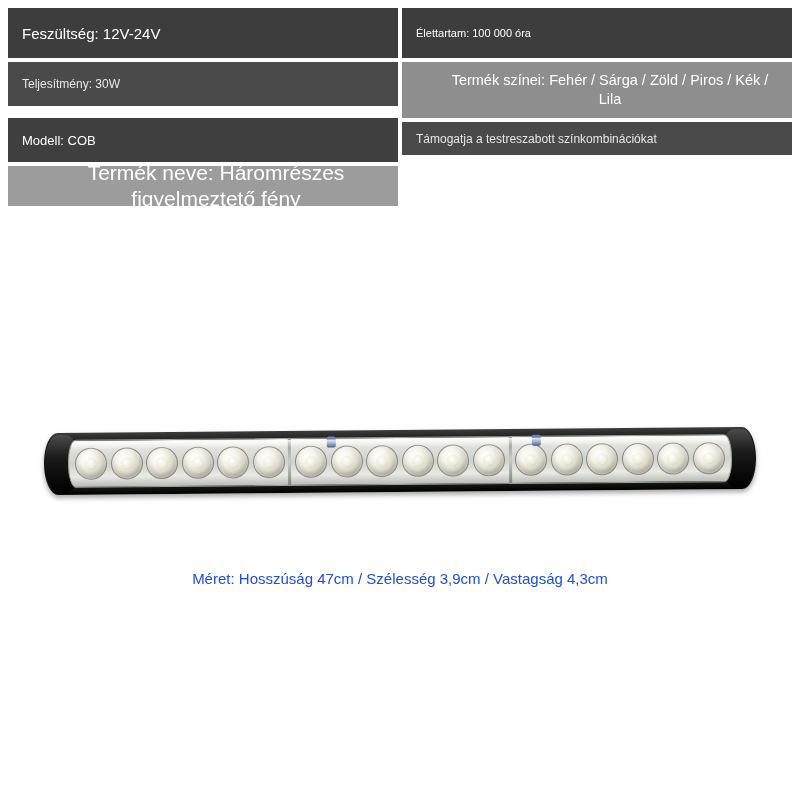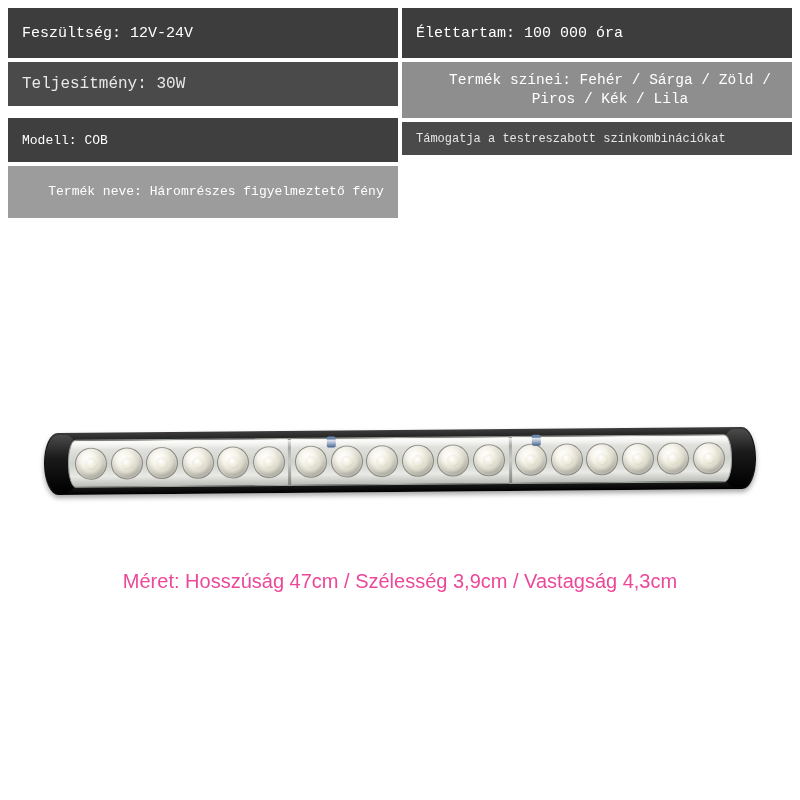--- a/index.html
+++ b/index.html
@@ -31,58 +31,57 @@
   }
   .spec-col.left { width: 390px; }
   .spec-col.right { width: 390px; }
 
   .cell {
     box-sizing: border-box;
     color: #ffffff;
     display: flex;
     align-items: center;
     padding: 0 14px;
-    font-family: Liberation Mono, monospace;
   }
   .cell.center {
     justify-content: center;
     text-align: center;
     padding-left: 40px;
   }
 
   
   .c-volt {
     height: 50px;
     background: #3d3d3d;
     font-size: 15px;
   }
   .c-power {
     height: 44px;
     background: #4a4a4a;
-    font-size: 16px;
+    font-size: 12px;
     color: #e8e8e8;
   }
   .c-model {
     height: 44px;
     background: #3f3f3f;
     font-size: 13px;
     margin-top: 8px;
   }
   .c-name {
-    height: 52px;
+    height: 40px;
     background: #9c9c9c;
-    font-size: 13px;
+    font-size: 21px;
     color: #ffffff;
     line-height: 1.25;
   }
 
   .c-life {
     height: 50px;
     background: #3d3d3d;
-    font-size: 15px;
+    font-size: 11px;
   }
   .c-colors {
     height: 56px;
     background: #8e8e8e;
     font-size: 14.5px;
     line-height: 1.3;
     color: #ffffff;
   }
   .c-custom {
     height: 33px;
@@ -194,22 +193,22 @@
     border-radius: 2px;
   }
 
   
   .caption {
     position: absolute;
     left: 0;
     top: 570px;
     width: 800px;
     text-align: center;
-    font-size: 20px;
-    color: #ec4899;
+    font-size: 15px;
+    color: #1d4ed8;
     font-family: "Liberation Sans", sans-serif;
   }
 </style>
 </head>
 <body>
 
 <div class="spec-wrap">
 
   <div class="spec-col left">
     <div class="cell c-volt">

